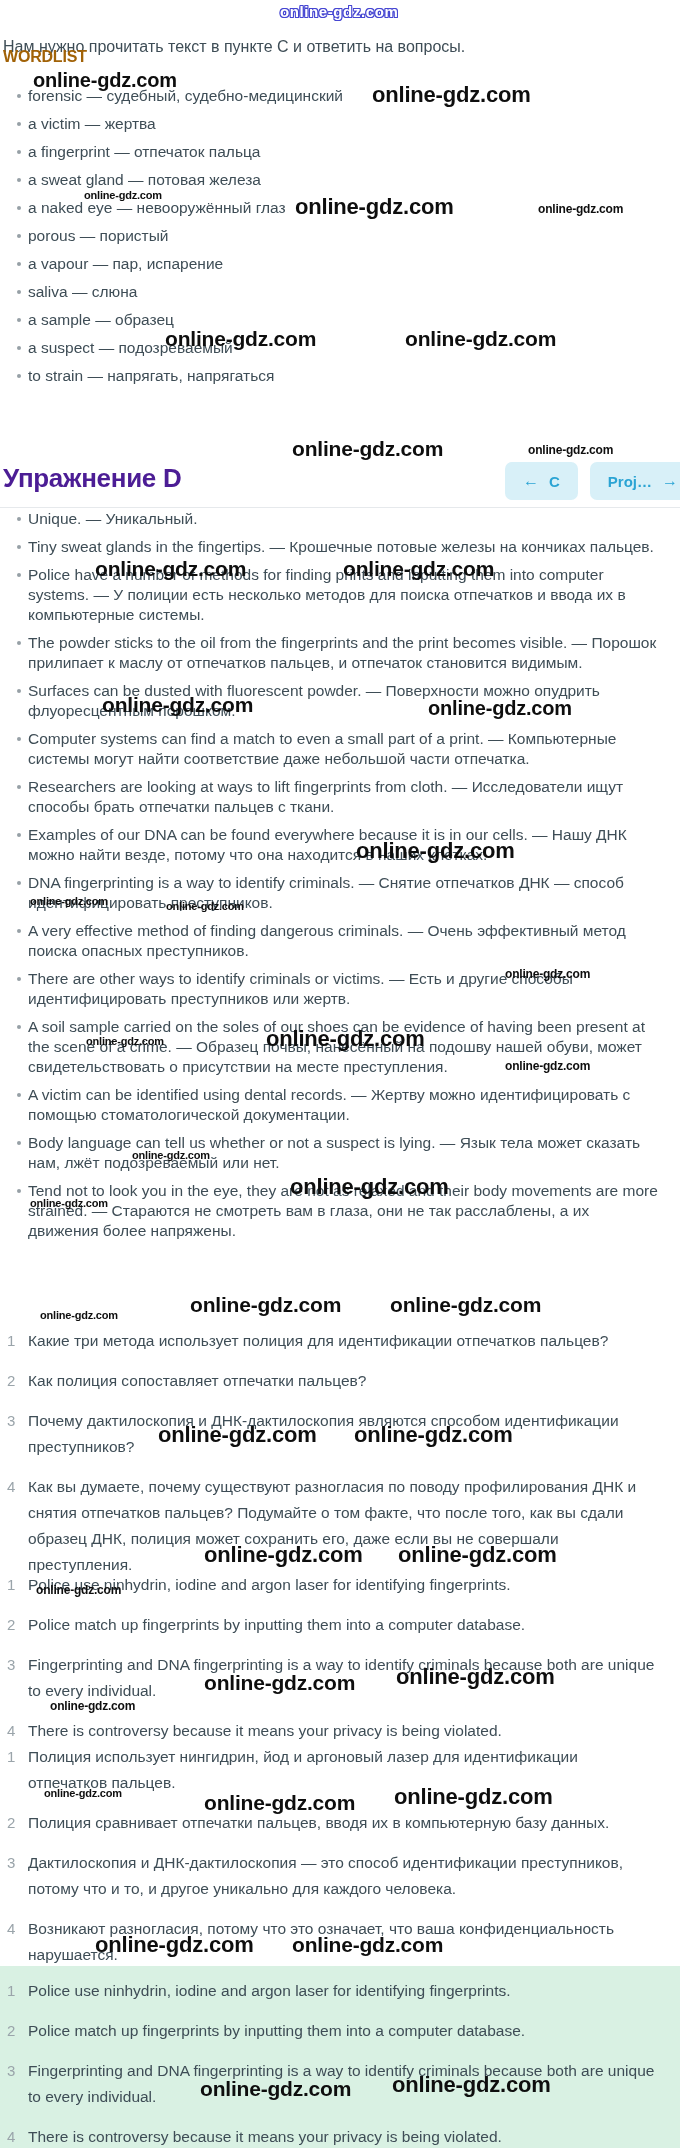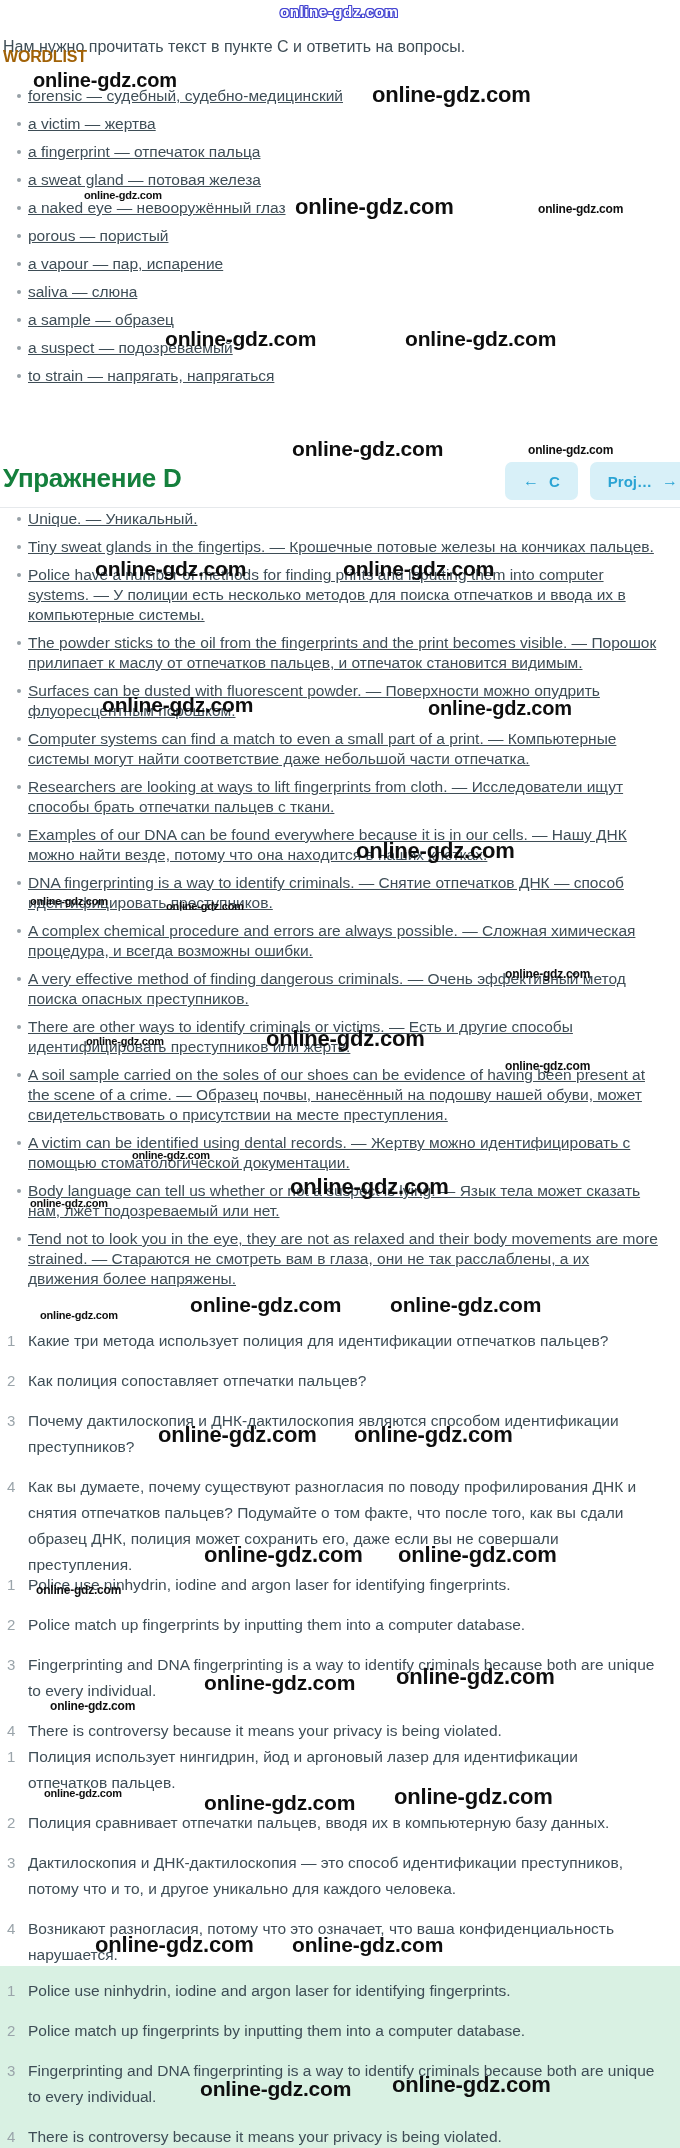--- a/index.html
+++ b/index.html
@@ -3,26 +3,26 @@
 <meta charset="utf-8">
 <style>
   html,body{margin:0;padding:0;background:#fff;}
   .page{
     position:relative;width:680px;height:2148px;background:#ffffff;overflow:hidden;
     font-family:"Liberation Sans","DejaVu Sans",sans-serif;color:#3e4d56;
   }
   .abs{position:absolute;left:3px;}
   .intro{top:37px;font-size:16px;line-height:20px;margin:0;width:640px;}
   .wl-title{top:48px;margin:0;font-size:16px;font-weight:800;color:#a16207;letter-spacing:-0.2px;}
-  ul.plain{list-style:none;margin:0;padding:0;position:absolute;left:3px;width:658px;text-decoration:underline;}
+  ul.plain{list-style:none;margin:0;padding:0;position:absolute;left:3px;width:658px;}
   ul.plain li{position:relative;padding-left:25px;font-size:15.5px;line-height:20px;margin-bottom:8px;}
   ul.plain li::before{content:"";position:absolute;left:14px;top:8px;width:4px;height:4px;border-radius:50%;background:#96a0a6;}
   .wordlist{top:86px;}
   .answers{top:509px;}
-  .ex-title{top:463px;margin:0;font-size:26px;font-weight:700;color:#15803d;letter-spacing:-0.3px;}
+  .ex-title{top:463px;margin:0;font-size:26px;font-weight:700;color:#4c1d95;letter-spacing:-0.3px;}
   .nav{position:absolute;top:462px;right:-16px;display:flex;gap:12px;}
   .btn{height:38px;display:flex;align-items:center;gap:10px;padding:0 18px;background:#d8f0f8;color:#2ba4d4;
        font-weight:700;font-size:15px;border:none;border-radius:7px;cursor:pointer;
        font-family:"Liberation Sans","DejaVu Sans",sans-serif;white-space:nowrap;}
   .btn .arr{font-size:16px;}
   .divider{position:absolute;top:507px;left:0;width:680px;height:1px;background:#e6e9ec;}
   ol.plain{list-style:none;margin:0;padding:0;position:absolute;left:3px;width:658px;}
   ol.plain li{position:relative;padding-left:25px;font-size:15.5px;line-height:26px;margin-bottom:14px;}
   ol.plain .num{position:absolute;left:4px;top:0;color:#9aa4aa;font-size:15px;}
   .q-ru{top:1328px;}
@@ -79,21 +79,20 @@
   <ul class="plain answers">
     <li>Unique. — Уникальный.</li>
     <li>Tiny sweat glands in the fingertips. — Крошечные потовые железы на кончиках пальцев.</li>
     <li>Police have a number of methods for finding prints and inputting them into computer systems. — У полиции есть несколько методов для поиска отпечатков и ввода их в компьютерные системы.</li>
     <li>The powder sticks to the oil from the fingerprints and the print becomes visible. — Порошок прилипает к маслу от отпечатков пальцев, и отпечаток становится видимым.</li>
     <li>Surfaces can be dusted with fluorescent powder. — Поверхности можно опудрить флуоресцентным порошком.</li>
     <li>Computer systems can find a match to even a small part of a print. — Компьютерные системы могут найти соответствие даже небольшой части отпечатка.</li>
     <li>Researchers are looking at ways to lift fingerprints from cloth. — Исследователи ищут способы брать отпечатки пальцев с ткани.</li>
     <li>Examples of our DNA can be found everywhere because it is in our cells. — Нашу ДНК можно найти везде, потому что она находится в наших клетках.</li>
     <li>DNA fingerprinting is a way to identify criminals. — Снятие отпечатков ДНК — способ идентифицировать преступников.</li>
-    <li>A complex chemical procedure and errors are always possible. — Сложная химическая процедура, и всегда возможны ошибки.</li>
     <li>A very effective method of finding dangerous criminals. — Очень эффективный метод поиска опасных преступников.</li>
     <li>There are other ways to identify criminals or victims. — Есть и другие способы идентифицировать преступников или жертв.</li>
     <li>A soil sample carried on the soles of our shoes can be evidence of having been present at the scene of a crime. — Образец почвы, нанесённый на подошву нашей обуви, может свидетельствовать о присутствии на месте преступления.</li>
     <li>A victim can be identified using dental records. — Жертву можно идентифицировать с помощью стоматологической документации.</li>
     <li>Body language can tell us whether or not a suspect is lying. — Язык тела может сказать нам, лжёт подозреваемый или нет.</li>
     <li>Tend not to look you in the eye, they are not as relaxed and their body movements are more strained. — Стараются не смотреть вам в глаза, они не так расслаблены, а их движения более напряжены.</li>
   </ul>
 
   <ol class="plain q-ru">
     <li><span class="num">1</span><span>Какие три метода использует полиция для идентификации отпечатков пальцев?</span></li>

